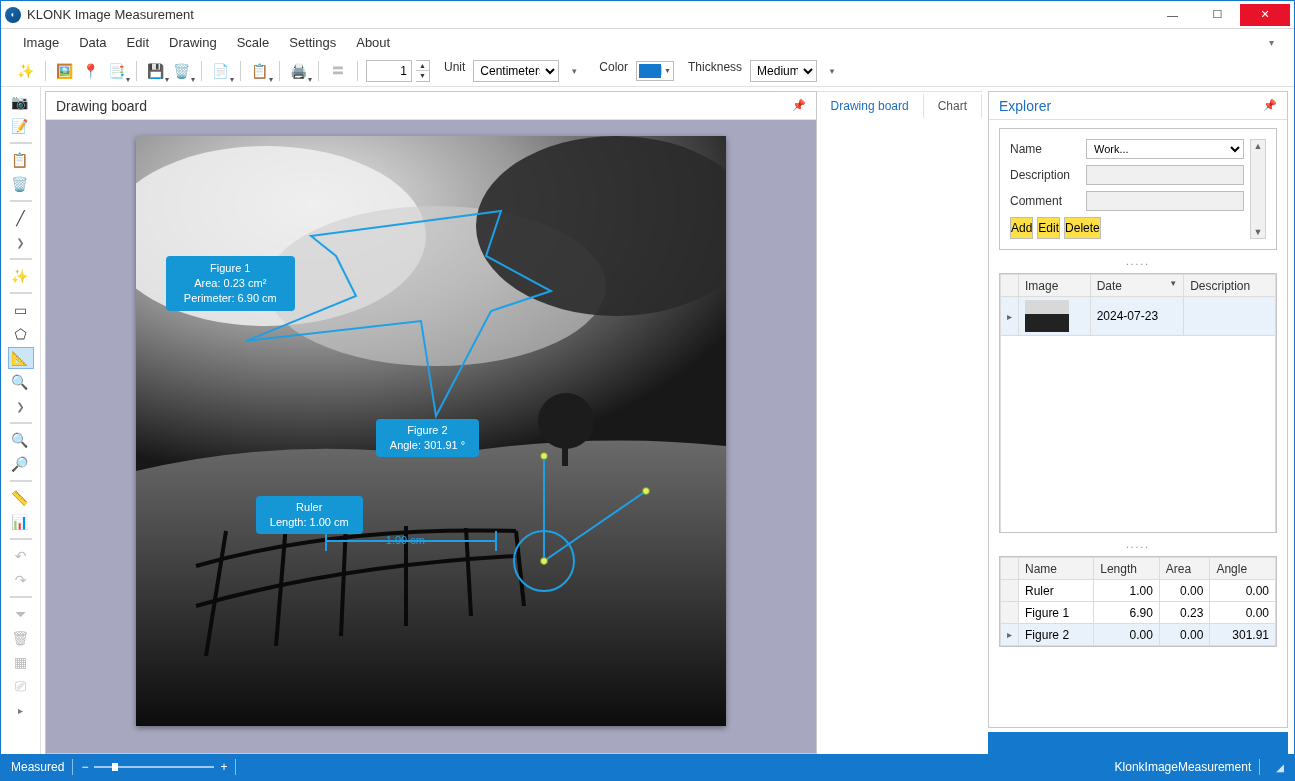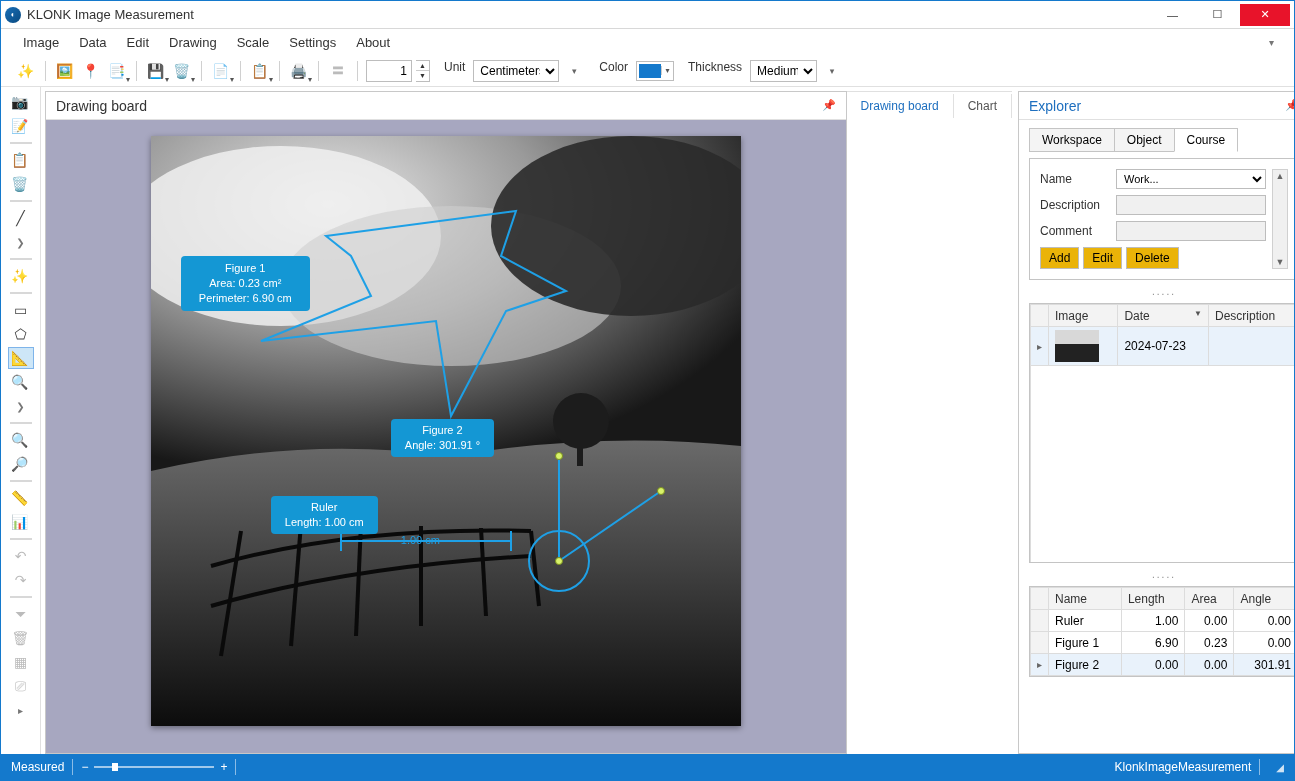--- a/index.html
+++ b/index.html
@@ -55,35 +55,35 @@
 .mlabel.sm{padding:4px 14px;}
 .shape-line{position:absolute; pointer-events:none;}
 .ruler-txt{position:absolute;color:#1ea0e6;font-size:11px;}
 .handle{position:absolute;width:8px;height:8px;border-radius:50%;background:#d8f26a;border:1px solid #7a8f1e;}
 
 .bottom-tabs { height: 28px; display:flex; align-items:center; border-top:1px solid #e0e0e0; background:#fff;}
 .bottom-tabs .tab{ padding:5px 14px; font-size:12px; color:#555; cursor:pointer; border-right:1px solid #e0e0e0;}
 .bottom-tabs .tab.active{ color:#1e6fbf;}
 
 
-.right { width: 276px; padding: 4px 6px 0 0; display:flex; flex-direction:row;}
+.right { width: 306px; padding: 4px 6px 0 0; display:flex; flex-direction:column;}
 .explorer { flex:1; border:1px solid #c8c8c8; display:flex; flex-direction:column; min-height:0;}
 .explorer .panel-h .title{ color:#1e6fbf;}
 .expl-body{ flex:1; padding:8px 10px; display:flex; flex-direction:column; gap:6px; min-height:0; overflow:hidden;}
 .tabs{ display:flex; gap:0;}
 .tabs .etab{ padding:4px 12px; font-size:12px; border:1px solid #c4c4c4; background:#f4f4f4; cursor:pointer; margin-right:-1px;}
 .tabs .etab.active{ background:#fff; border-bottom-color:#fff; position:relative; z-index:1;}
 .course-box{ border:1px solid #c4c4c4; padding:10px 10px 10px 10px; position:relative; display:flex; gap:6px;}
 .course-form{ flex:1; display:flex; flex-direction:column; gap:6px;}
 .frow{ display:flex; align-items:center; gap:6px;}
 .frow label{ width:70px; font-size:12px; color:#333;}
 .frow select,.frow input{ flex:1; height:20px; border:1px solid #bdbdbd; font-size:11px; padding:0 3px; background:#fff;}
 .frow input[readonly]{background:#f0f0f0;}
 .btnrow{ display:flex; gap:4px;}
-.btnrow button{ height:22px; padding:0 8px; font-size:12px; border:1px solid #bdbdbd; background:#eab308; cursor:pointer;}
+.btnrow button{ height:22px; padding:0 0; font-size:12px; border:1px solid #bdbdbd; background:#fde047; cursor:pointer;}
 .vscroll{width:16px; border:1px solid #d0d0d0; background:#f0f0f0; display:flex; flex-direction:column; justify-content:space-between; align-items:center; font-size:9px; color:#666;}
 .vscroll span{cursor:pointer; padding:1px 0;}
 
 .divider{ text-align:center; color:#888; font-size:10px; letter-spacing:2px;}
 
 .grid{ border:1px solid #c4c4c4; font-size:12px;}
 .grid table{ width:100%; border-collapse:collapse;}
 .grid th,.grid td{ border:1px solid #dcdcdc; padding:3px 6px; text-align:left; height:22px;}
 .grid th{ background:#f3f3f3; font-weight:normal; color:#333;}
 .grid .rowhead{ width:14px; background:#f3f3f3; text-align:center; color:#666; font-size:10px;}
@@ -286,25 +286,20 @@
     </div>
   </div>
 
   <div class="right">
     <div class="explorer">
       <div class="panel-h">
         <span class="title">Explorer</span>
         <span class="pin">📌</span>
       </div>
       <div class="expl-body">
-        <div class="tabs">
-          <div class="etab">Workspace</div>
-          <div class="etab">Object</div>
-          <div class="etab active">Course</div>
-        </div>
         <div class="course-box">
           <div class="course-form">
             <div class="frow">
               <label>Name</label>
               <select><option>Work...</option></select>
             </div>
             <div class="frow">
               <label>Description</label>
               <input type="text" readonly="" style="">
             </div>

